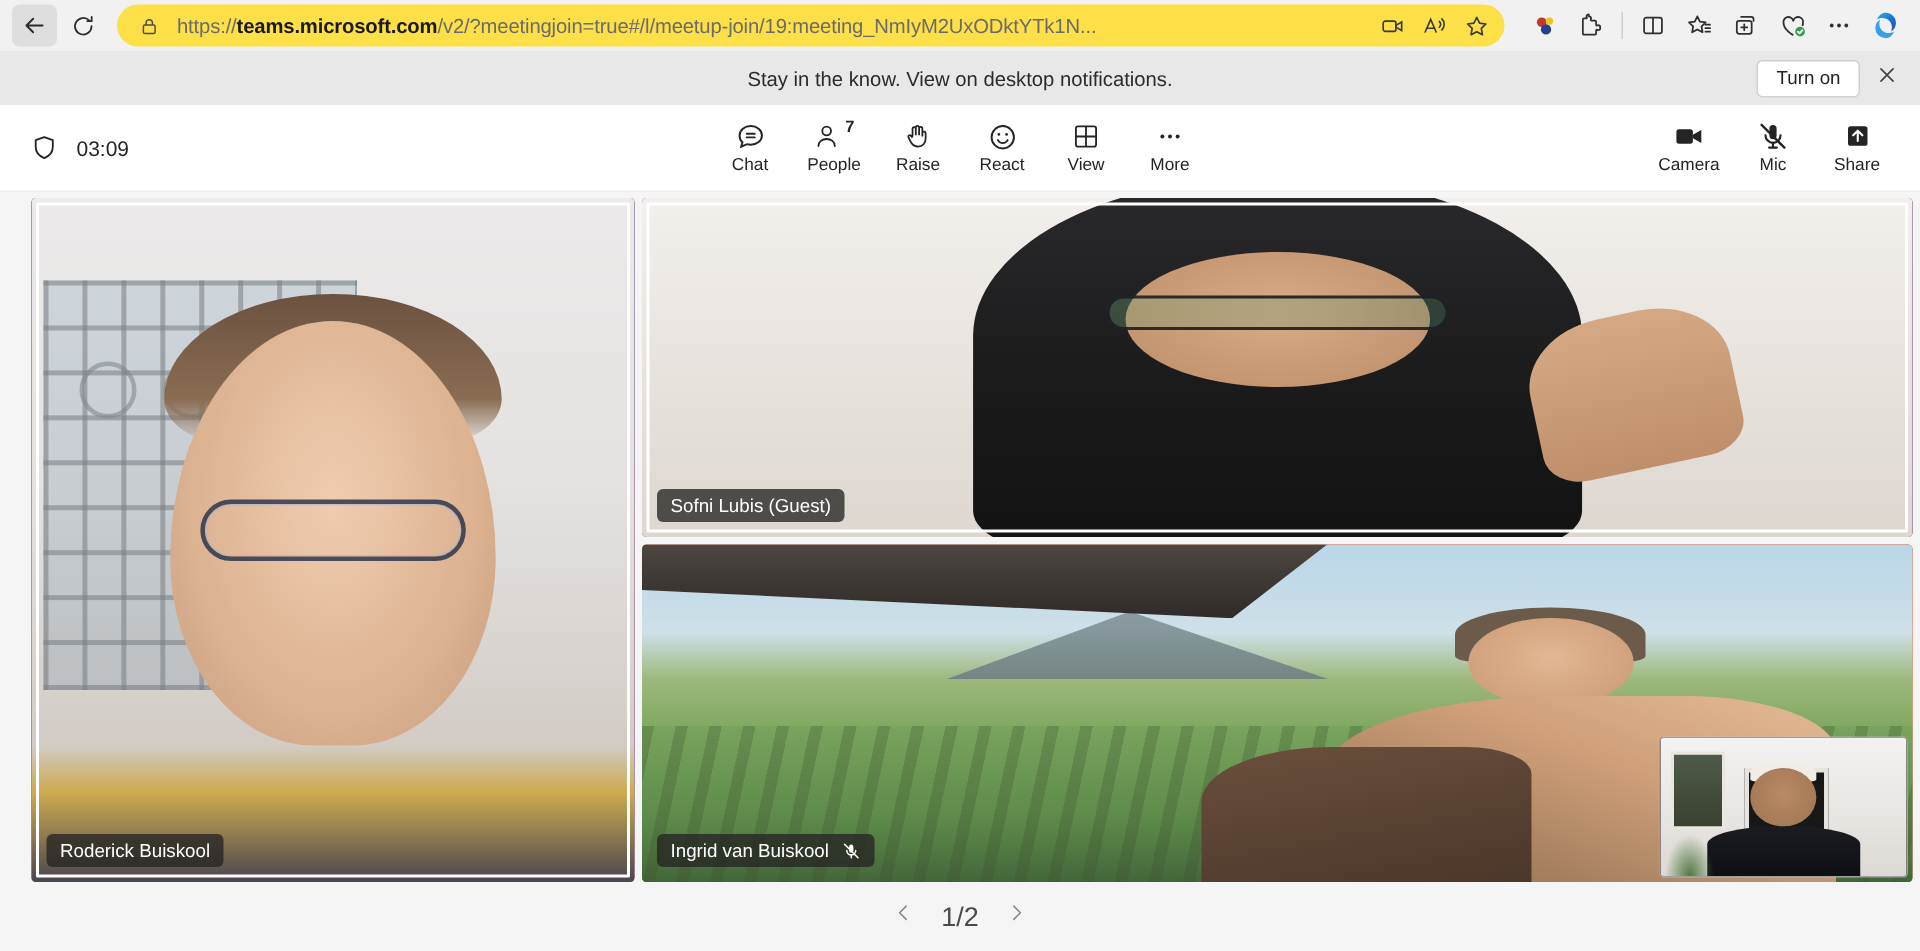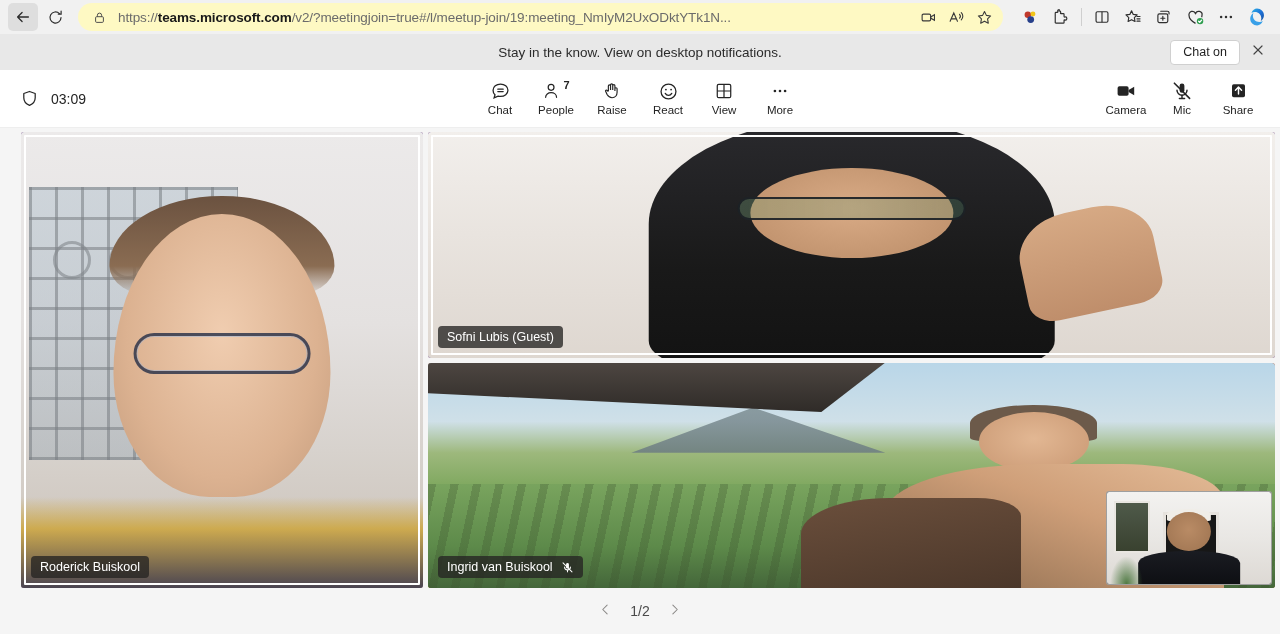--- a/index.html
+++ b/index.html
@@ -25,21 +25,21 @@
     border-radius: 5px;
     color: #2b2b2b;
     flex: 0 0 auto;
   }
   .nav-btn.active-bg { background: #dedede; }
   .nav-btn svg { display: block; }
 
   .url-pill {
     flex: 1 1 auto;
     height: 28px;
-    background: #fef9c3;
+    background: #fde047;
     border-radius: 14px;
     display: flex;
     align-items: center;
     padding: 0 6px 0 12px;
     margin: 0 6px;
     min-width: 0;
   }
   .lock-ico { flex: 0 0 auto; width: 18px; display: flex; align-items: center; justify-content: center; color: #4a4a4a; }
   .url-text {
     flex: 1 1 auto;
@@ -346,21 +346,21 @@
     justify-content: center;
     gap: 14px;
     background: #f5f5f5;
   }
   .pg-arrow {
     width: 22px; height: 22px;
     display: flex; align-items: center; justify-content: center;
     color: #8a8886;
     border-radius: 4px;
   }
-  .pg-count { font-size: 14px; color: #4a4a4a; }
+  .pg-count { font-size: 18px; color: #4a4a4a; }
 </style>
 </head>
 <body>
 
 <div class="browser-bar">
 
   <div class="nav-btn active-bg">
     <span>
       <svg width="18" height="18" viewBox="0 0 20 20" fill="none" stroke="currentColor" stroke-width="1.4" stroke-linecap="round" stroke-linejoin="round">
         <path d="M16 10H4M9 5l-5 5 5 5"></path>
@@ -465,21 +465,21 @@
         <path d="M12 2.8c4.2 0 7.6 3.2 7.6 7.3 0 2.6-1.4 4.9-3.5 6.2.4-1 .6-2 .6-3 0-3.8-3.1-6.8-7-6.8-1.4 0-2.7.4-3.8 1.1C7.2 4.5 9.4 2.8 12 2.8z" fill="url(#cpg)"></path>
         <path d="M12.2 21.2c-4.2 0-7.6-3.2-7.6-7.3 0-2.6 1.4-4.9 3.5-6.2-.4 1-.6 2-.6 3 0 3.8 3.1 6.8 7 6.8 1.4 0 2.7-.4 3.8-1.1-1.3 3.1-3.5 4.8-6.1 4.8z" fill="#39a0e8"></path>
       </svg>
     </span>
   </div>
 </div>
 
 <div class="notif-bar">
   <span class="notif-text">Stay in the know. View on desktop notifications.</span>
   <div class="notif-right">
-    <button class="notif-btn">Chat on</button>
+    <button class="notif-btn">Turn on</button>
     <span class="notif-close">
       <span>
         <svg width="14" height="14" viewBox="0 0 16 16" fill="none" stroke="currentColor" stroke-width="1.3" stroke-linecap="round">
           <path d="M3.4 3.4l9.2 9.2M12.6 3.4l-9.2 9.2"></path>
         </svg>
       </span>
     </span>
   </div>
 </div>
 

